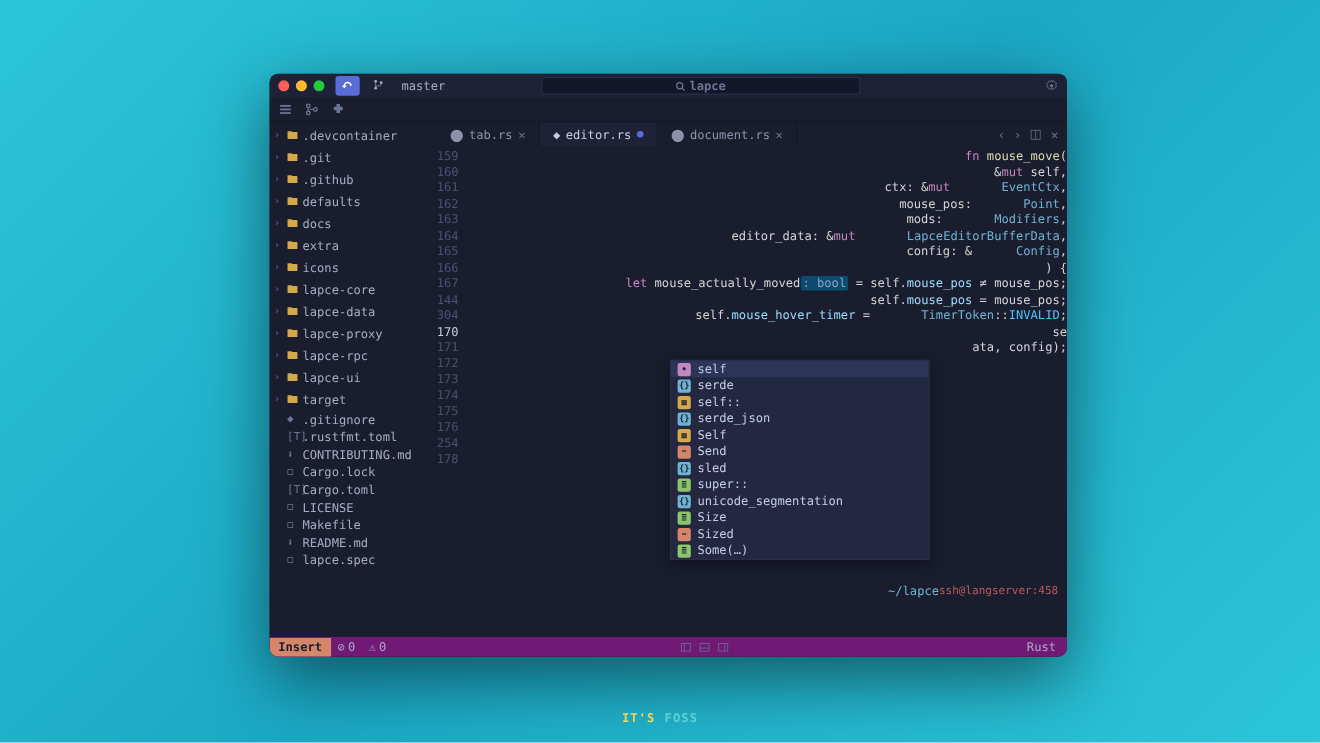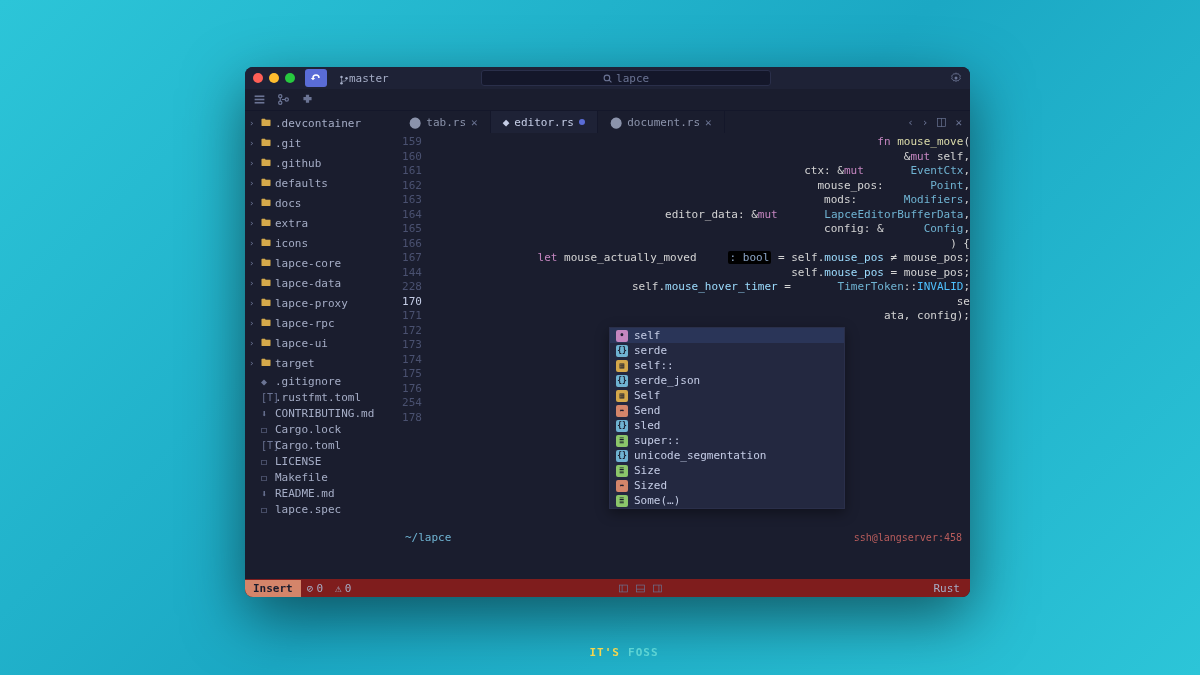--- a/index.html
+++ b/index.html
@@ -2,70 +2,70 @@
 <html><head>
 <meta charset="utf-8">
 <style>
 *{box-sizing:border-box;margin:0;padding:0;font-family:ui-monospace,Menlo,Monaco,Consolas,monospace;font-size:11px;}
 body{width:1200px;height:675px;background:linear-gradient(135deg,#2cc5d8 0%,#1ba8c4 50%,#2cc5d8 100%);position:relative;overflow:hidden;}
 .app{position:absolute;left:245px;top:67px;width:725px;height:530px;background:#1a1d2e;border-radius:8px;box-shadow:0 20px 60px rgba(0,0,0,.5);display:flex;flex-direction:column;overflow:hidden;color:#a5adc6;}
 .titlebar{height:22px;background:#1e2236;display:flex;align-items:center;padding:0 8px;gap:6px;}
 .tlight{width:10px;height:10px;border-radius:50%;}
 .tl-r{background:#ff5f56;}.tl-y{background:#ffbd2e;}.tl-g{background:#27c93f;}
 .sync-badge{background:#5a6cd6;width:22px;height:18px;border-radius:3px;display:flex;align-items:center;justify-content:center;margin-left:4px;}
-.branch{margin-left:6px;color:#a5adc6;font-size:10px;display:flex;align-items:flex-end;gap:0;}
-.search-box{margin-left:auto;margin-right:auto;width:290px;height:16px;background:#14172a;border:1px solid #2a2f4a;border-radius:3px;display:flex;align-items:center;justify-content:center;gap:4px;color:#6b7494;font-size:10px;}
+.branch{margin-left:6px;color:#a5adc6;font-size:10px;display:flex;align-items:flex-start;gap:16px;}
+.search-box{margin-left:auto;margin-right:auto;width:290px;height:16px;background:#14172a;border:1px solid #2a2f4a;border-radius:3px;display:flex;align-items:center;justify-content:center;gap:4px;color:#6b7494;font-size:10px;font-weight:bold;}
 .gear{margin-left:auto;color:#6b7494;}
 .toolbar{height:22px;background:#1a1d2e;border-bottom:1px solid #14172a;display:flex;align-items:center;padding:0 8px;gap:10px;}
 .tbicon{width:14px;height:14px;color:#6b7494;cursor:pointer;}
 .body{flex:1;display:flex;overflow:hidden;}
 .sidebar{width:152px;background:#1a1d2e;overflow:hidden;padding-top:2px;}
 .tree-item{display:flex;align-items:center;gap:4px;padding:1.5px 4px;color:#a5adc6;font-size:10px;white-space:nowrap;cursor:pointer;}
 .tree-item .chev{width:8px;color:#6b7494;font-size:9px;}
 .folder-icon{color:#d4a84b;font-size:10px;}
 .file-icon{color:#6b7494;font-size:10px;width:10px;display:inline-block;}
 .editor-area{flex:1;display:flex;flex-direction:column;background:#1a1d2e;position:relative;}
 .tabs{height:22px;display:flex;background:#1a1d2e;}
 .tab{padding:0 12px;display:flex;align-items:center;gap:5px;color:#8b93ab;font-size:10px;border-right:1px solid #14172a;cursor:pointer;}
 .tab.active{background:#1e2236;color:#c5cde6;}
 .tab-dot{width:6px;height:6px;border-radius:50%;background:#5a6cd6;}
 .tab-close{color:#6b7494;font-size:11px;}
 .nav-icons{margin-left:auto;display:flex;align-items:center;gap:8px;padding-right:8px;color:#6b7494;}
 .code-area{flex:1;display:flex;overflow:hidden;font-size:10px;position:relative;background:#1a1d2e;}
-.gutter{width:38px;text-align:center;padding-right:8px;color:#4a5170;line-height:14.5px;padding-top:2px;user-select:none;}
+.gutter{width:38px;text-align:left;padding-right:8px;color:#4a5170;line-height:14.5px;padding-top:2px;user-select:none;}
 .gutter .cur{color:#c5cde6;}
 .code{flex:1;line-height:14.5px;padding-top:2px;white-space:pre;color:#c5cde6;text-align:right;}
 .kw{color:#c586c0;}
 .ty{color:#6fb3d2;padding-left:40px;}
 .id{color:#d4d4d4;}
 .prop{color:#9cdcfe;}
 .fn{color:#dcdcaa;}
 .op{color:#d4d4d4;}
 .const{color:#4fc1ff;}
-.hint{background:#000000;color:#8ba5c7;padding:0 2px;border-radius:2px;margin-left:31px;}
+.hint{background:#0c4a6e;color:#8ba5c7;padding:0 2px;border-radius:2px;}
 .popup{position:absolute;left:212px;top:194px;width:236px;background:#232840;border:1px solid #2a2f4a;box-shadow:0 4px 12px rgba(0,0,0,.4);}
 .popup-item{display:flex;align-items:center;gap:6px;padding:1px 6px;font-size:10px;color:#c5cde6;cursor:pointer;}
 .popup-item.sel{background:#2a3558;}
 .ci{width:12px;height:12px;border-radius:2px;display:flex;align-items:center;justify-content:center;font-size:8px;font-weight:bold;}
 .ci-kw{background:#c586c0;color:#1a1d2e;}
 .ci-mod{background:#6fb3d2;color:#1a1d2e;}
 .ci-st{background:#d4a84b;color:#1a1d2e;}
 .ci-tr{background:#d4856a;color:#1a1d2e;}
 .ci-en{background:#8bc66a;color:#1a1d2e;}
 .term-tabs{height:20px;border-top:1px solid #14172a;display:flex;align-items:center;padding-left:6px;gap:8px;color:#6b7494;font-size:10px;}
 .term-area{height:52px;background:#1a1d2e;padding:4px 8px;}
-.term-line{color:#6b7494;font-size:10px;line-height:14px;}
+.term-line{color:#6b7494;font-size:10px;line-height:14px;text-align:right;}
 .term-line .path{color:#6fb3d2;}
 .term-err{color:#b85c5c;font-size:10px;float:right;}
-.statusbar{height:18px;background:#7f1d1d;display:flex;align-items:center;font-size:10px;color:#a5adc6;}
+.statusbar{height:18px;background:#701a75;display:flex;align-items:center;font-size:10px;color:#a5adc6;}
 .mode{background:#d4856a;color:#1a1d2e;padding:2px 8px;font-weight:600;}
 .stat-seg{padding:0 6px;display:flex;align-items:center;gap:3px;}
 .stat-center{margin:0 auto;display:flex;gap:6px;color:#6b7494;}
 .lang{padding:0 10px;}
-.watermark{position:absolute;left:50%;transform:translateX(-50%);bottom:12px;font-family:Arial,sans-serif;font-weight:900;font-size:26px;letter-spacing:1px;margin-left:24px;}
+.watermark{position:absolute;left:50%;transform:translateX(-50%);bottom:12px;font-family:Arial,sans-serif;font-weight:900;font-size:26px;letter-spacing:1px;}
 .watermark .its{color:#f5d64e;}
 .watermark .foss{color:#5dd4d4;}
 svg{display:block;}
 </style>
 </head>
 <body>
 
 <div class="app">
 
   <div class="titlebar">
@@ -274,21 +274,21 @@
             <div>159</div>
             <div>160</div>
             <div>161</div>
             <div>162</div>
             <div>163</div>
             <div>164</div>
             <div>165</div>
             <div>166</div>
             <div>167</div>
             <div>144</div>
-            <div>228</div>
+            <div>304</div>
             <div class="cur">170</div>
             <div>171</div>
             <div>172</div>
             <div>173</div>
             <div>174</div>
             <div>175</div>
             <div>176</div>
             <div>254</div>
             <div>178</div>
           </div>

